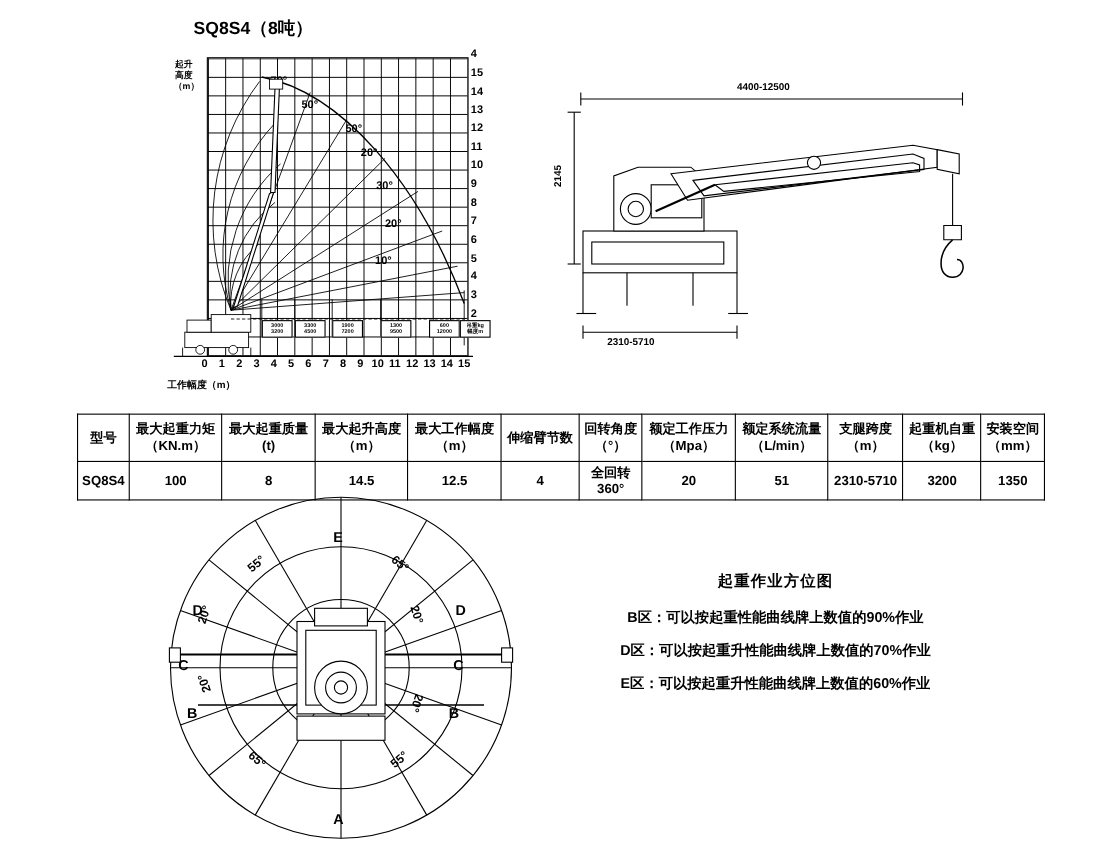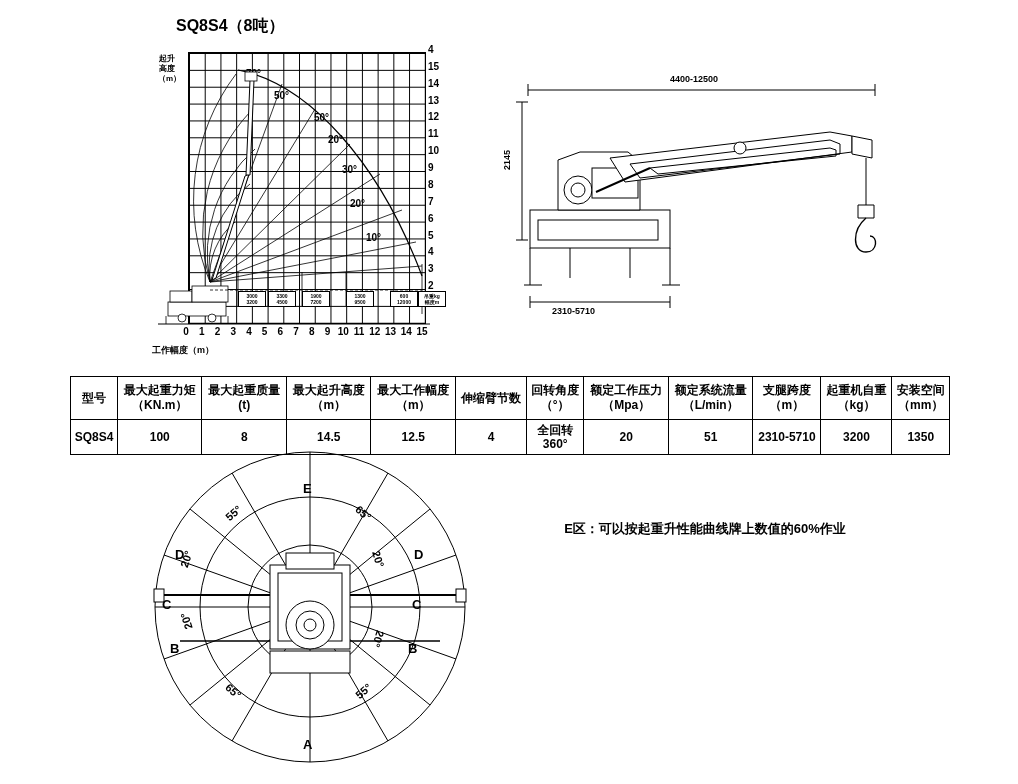--- a/index.html
+++ b/index.html
@@ -86,21 +86,21 @@
 
   <div class="abs" style="left:2px;top:330px;font-size:9px;font-weight:bold;">工作幅度（m）</div>
 
   <div class="abs" id="ang-labels">
       <div class="ang-lab" style="left: 96px; top: 54px;">70°</div>
       <div class="ang-lab" style="left: 124px; top: 76px;">50°</div>
       <div class="ang-lab" style="left: 164px; top: 98px;">50°</div>
       <div class="ang-lab" style="left: 178px; top: 120px;">20°</div>
       <div class="ang-lab" style="left: 192px; top: 150px;">30°</div>
       <div class="ang-lab" style="left: 200px; top: 184px;">20°</div>
-      <div class="ang-lab" style="left: 216px; top: 218px;">10°</div>
+      <div class="ang-lab" style="left: 191px; top: 218px;">10°</div>
     </div>
 
   <svg class="abs" style="left:0;top:0;" width="330" height="340">
     <g stroke="#000" fill="none" stroke-width="0.8">
 
       <path d="M 60 268 A 210 210 0 0 1 86 60"></path>
       <path d="M 60 268 A 175 175 0 0 1 100 98"></path>
       <path d="M 60 268 A 140 140 0 0 1 105 135"></path>
       <path d="M 60 268 A 105 105 0 0 1 100 170"></path>
       <path d="M 60 268 A 70 70 0 0 1 85 208"></path>
@@ -303,16 +303,19 @@
   <div class="zdeg" style="left:235px;top:62px;transform:rotate(40deg);">65°</div>
   <div class="zdeg" style="left:58px;top:108px;transform:rotate(-72deg);">20°</div>
   <div class="zdeg" style="left:250px;top:108px;transform:rotate(72deg);">20°</div>
   <div class="zdeg" style="left:58px;top:170px;transform:rotate(-108deg);">20°</div>
   <div class="zdeg" style="left:250px;top:188px;transform:rotate(108deg);">20°</div>
   <div class="zdeg" style="left:105px;top:240px;transform:rotate(40deg);">65°</div>
   <div class="zdeg" style="left:235px;top:240px;transform:rotate(-40deg);">55°</div>
 </div>
 
 <div class="abs" id="legend">
+  <h3>起重作业方位图</h3>
   <div id="legend-rows">
+      <div class="lrow">B区：可以按起重性能曲线牌上数值的90%作业</div>
+      <div class="lrow">D区：可以按起重升性能曲线牌上数值的70%作业</div>
       <div class="lrow">E区：可以按起重升性能曲线牌上数值的60%作业</div>
     </div>
 </div>
 
 </body></html>

